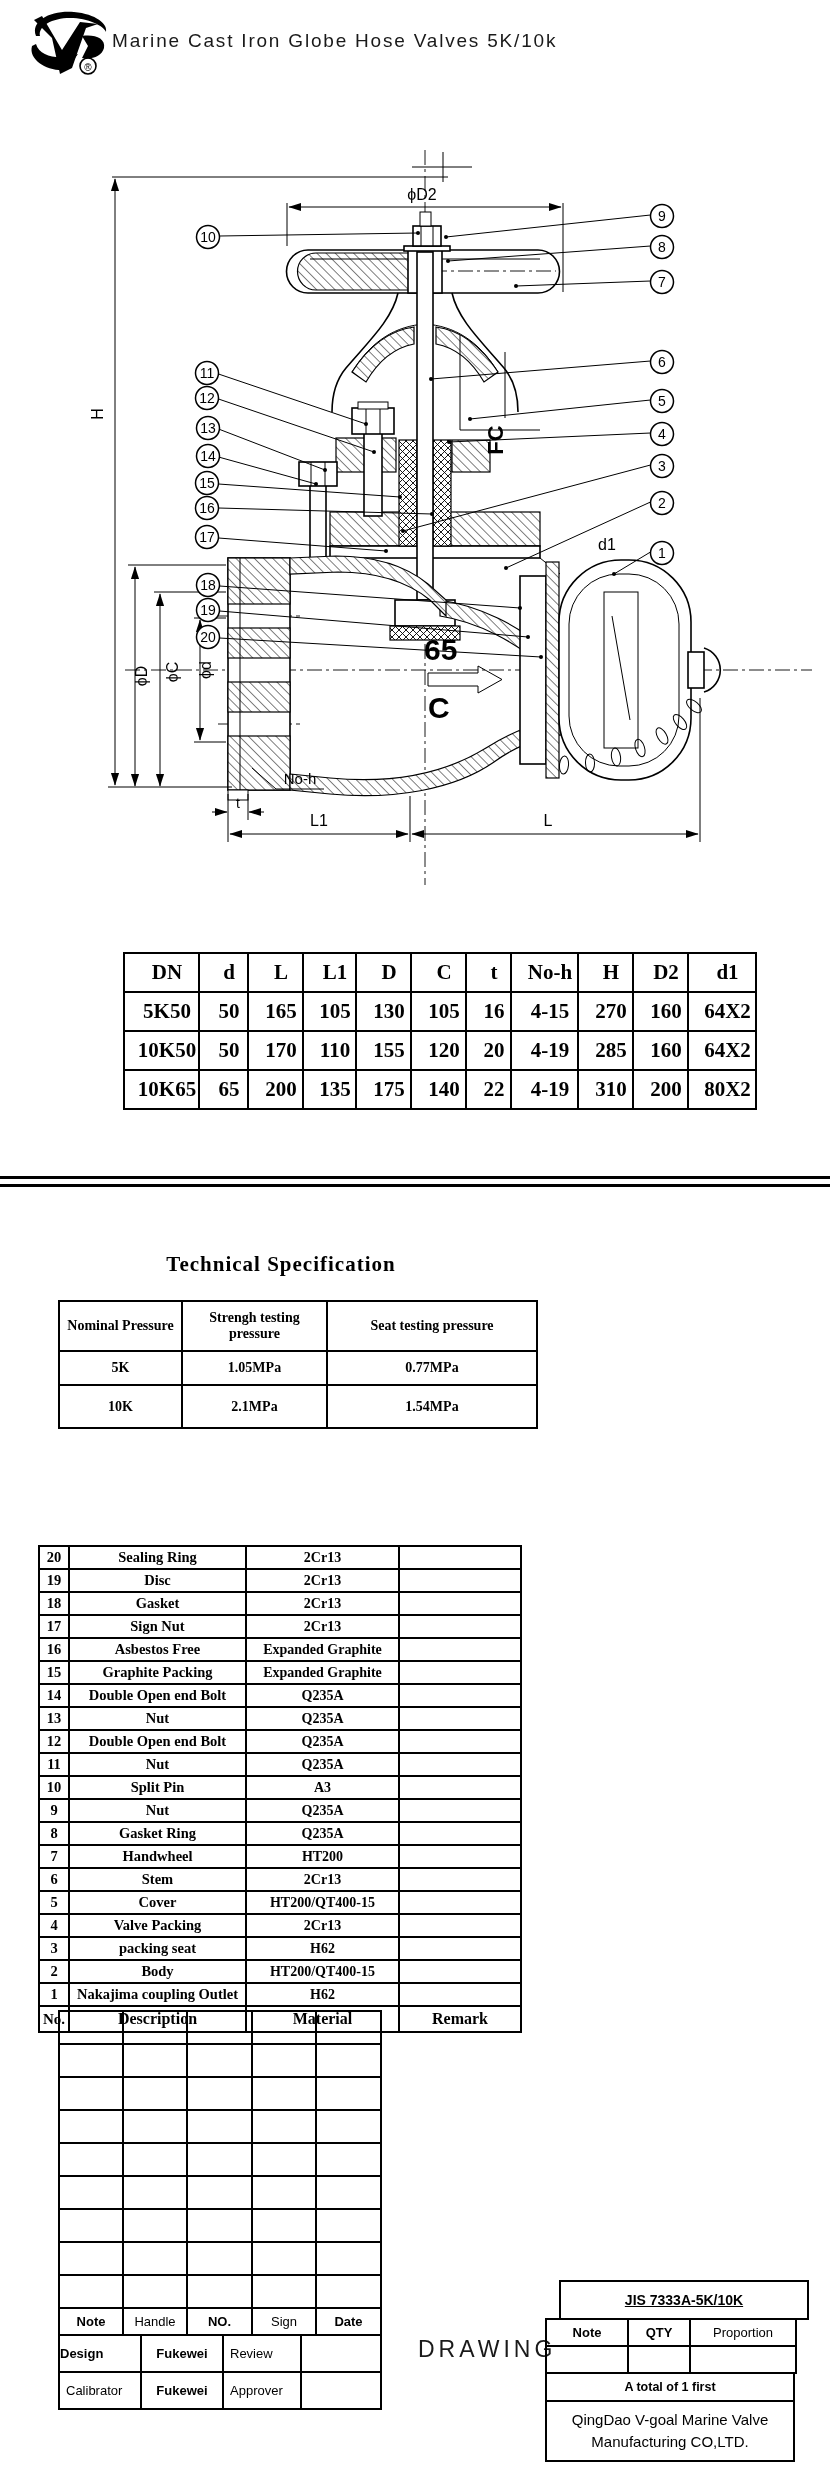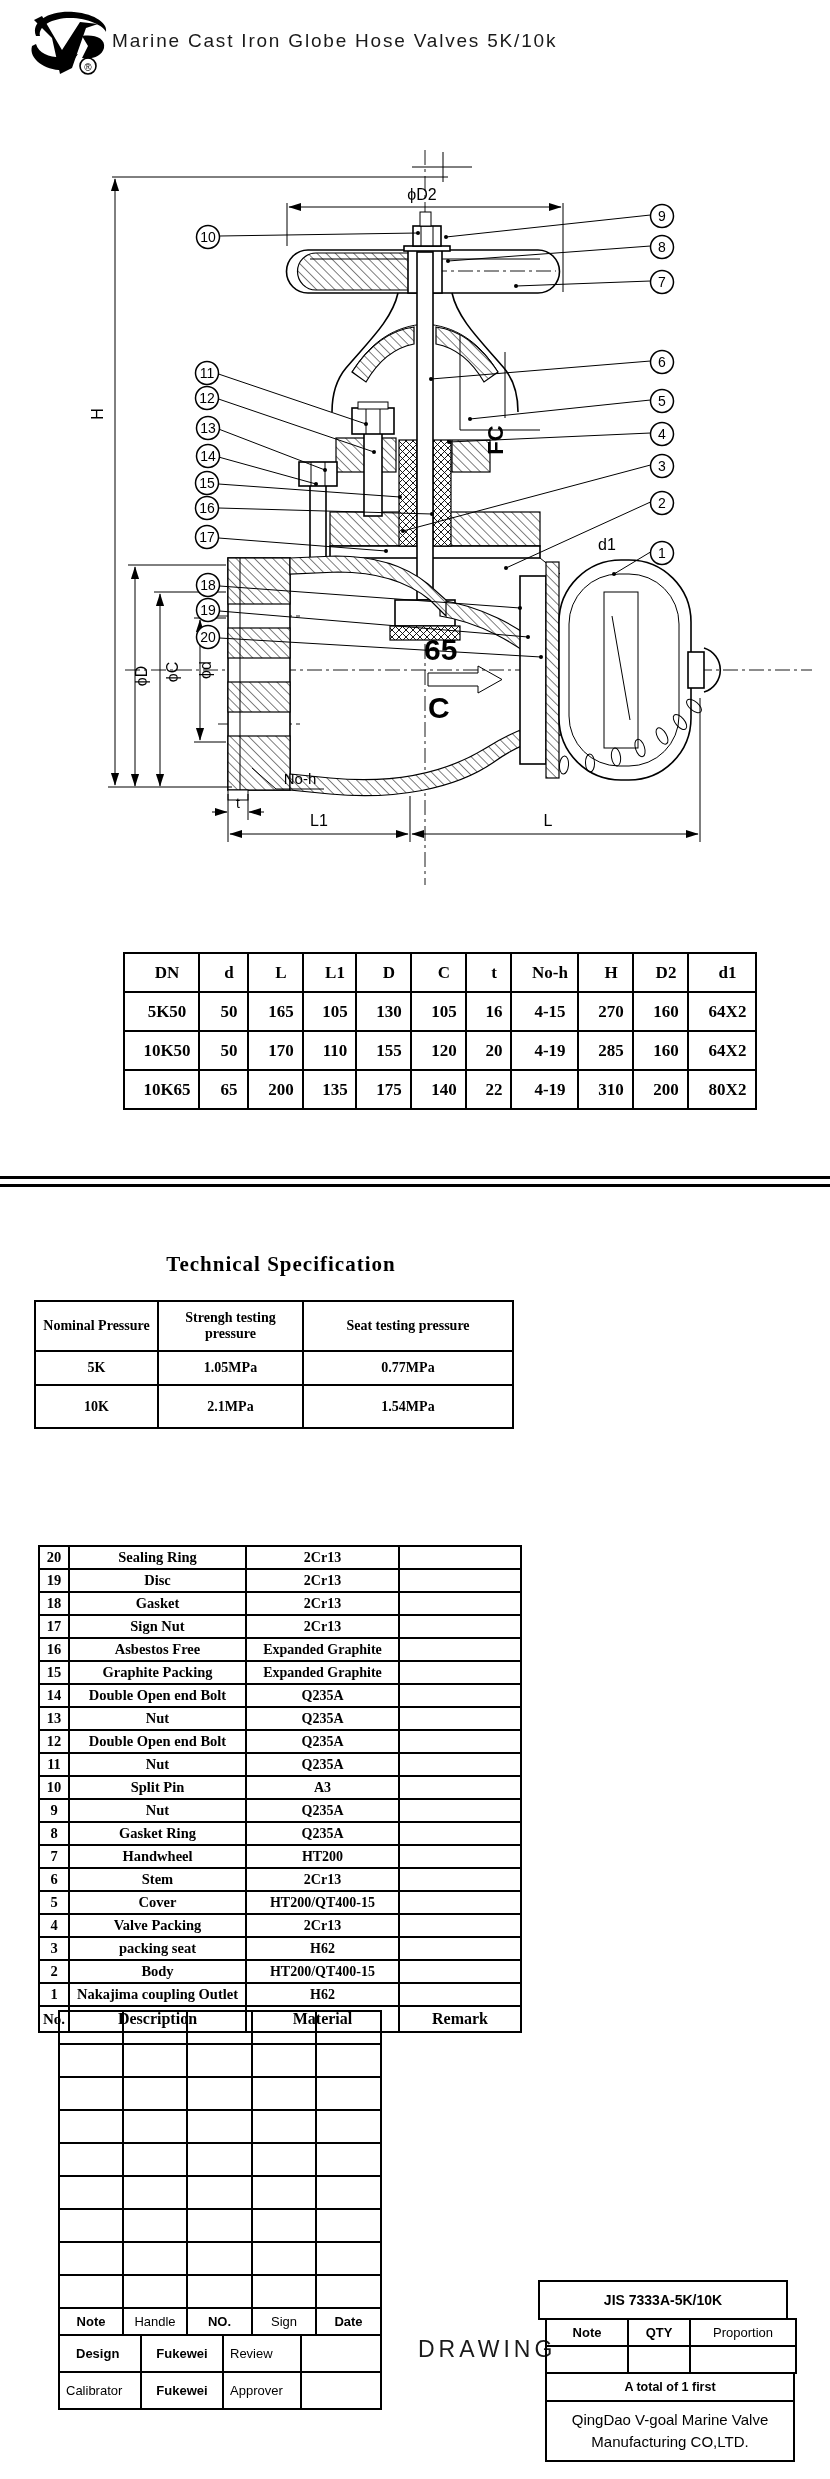--- a/index.html
+++ b/index.html
@@ -27,21 +27,21 @@
   .stxt{font:14px "Liberation Sans",sans-serif;}
   .btxt{font:700 30px "Liberation Sans",sans-serif;}
   .fct{font:700 22px "Liberation Sans",sans-serif;}
   .co circle{fill:#fff;stroke:#000;stroke-width:1.5;}
   .co text{font:14px "Liberation Sans",sans-serif;text-anchor:middle;}
 
   
   table{border-collapse:collapse;table-layout:fixed;}
   td{border:2px solid #000;text-align:center;vertical-align:middle;overflow:hidden;
      font-family:"Liberation Serif",serif;font-weight:700;color:#000;}
-  .dims td{font-size:17px;height:35px;padding-left:12px;}
+  .dims td{font-size:21px;height:35px;padding-left:12px;}
   .spec td{font-size:14px;}
   .parts td{font-size:14.5px;height:21px;padding:0 2px;}
   .parts td.mat{font-size:14px;}
   .sep{position:absolute;left:0;top:1176px;width:830px;height:5px;
        border-top:3px solid #000;border-bottom:3px solid #000;}
   .spec-title{position:absolute;left:42px;top:1252px;width:478px;text-align:center;
               font:700 21px "Liberation Serif",serif;letter-spacing:1px;}
   .tb td{font-family:"Liberation Sans",sans-serif;font-size:13px;font-weight:400;}
   .tb td.b{font-weight:700;}
   .drawing-word{position:absolute;left:418px;top:2336px;font-size:23px;letter-spacing:4px;
@@ -416,21 +416,21 @@
       <td>310</td>
       <td>200</td>
       <td>80X2</td>
     </tr>
   </tbody>
     </table>
 
   <div class="sep"></div>
 
   <div class="spec-title">Technical Specification</div>
-  <table class="abs spec" style="left:34px;top:1300px;width:478px;">
+  <table class="abs spec" style="left:58px;top:1300px;width:478px;">
     <colgroup>
         <col style="width:123px">
         <col style="width:145px">
         <col style="width:210px">
       </colgroup>
     <tbody>
         <tr style="height:50px">
       <td>Nominal Pressure</td>
       <td style="white-space:pre-line;width:120px;padding:0 14px;">Strengh testing pressure</td>
       <td>Seat testing pressure</td>
@@ -681,37 +681,37 @@
 
   <table class="abs tb" style="left:58px;top:2334px;width:322px;">
     <colgroup>
         <col style="width:82px">
         <col style="width:82px">
         <col style="width:78px">
         <col style="width:80px">
       </colgroup>
     <tbody>
         <tr style="height:37px">
-      <td class="b" style="text-align:left;padding-left:16px">Design</td>
+      <td class="b" style="text-align:left;padding-left:0">Design</td>
       <td class="b">Fukewei</td>
       <td style="text-align:left;padding-left:6px">Review</td>
       <td></td>
     </tr>
     <tr style="height:37px">
       <td style="text-align:left;padding-left:6px">Calibrator</td>
       <td class="b">Fukewei</td>
       <td style="text-align:left;padding-left:6px">Approver</td>
       <td></td>
     </tr>
   </tbody>
     </table>
 
   <div class="drawing-word">DRAWING</div>
 
-  <table class="abs tb" style="left:538px;top:2280px;width:250px;">
+  <table class="abs tb" style="left:559px;top:2280px;width:250px;text-decoration:underline;">
     <tbody>
         <tr style="height:38px">
           <td class="b" style="font-size:14px">JIS 7333A-5K/10K</td>
         </tr>
   </tbody>
     </table>
   <table class="abs tb" style="left:545px;top:2318px;width:250px;">
     <colgroup>
         <col style="width:82px">
         <col style="width:62px">

